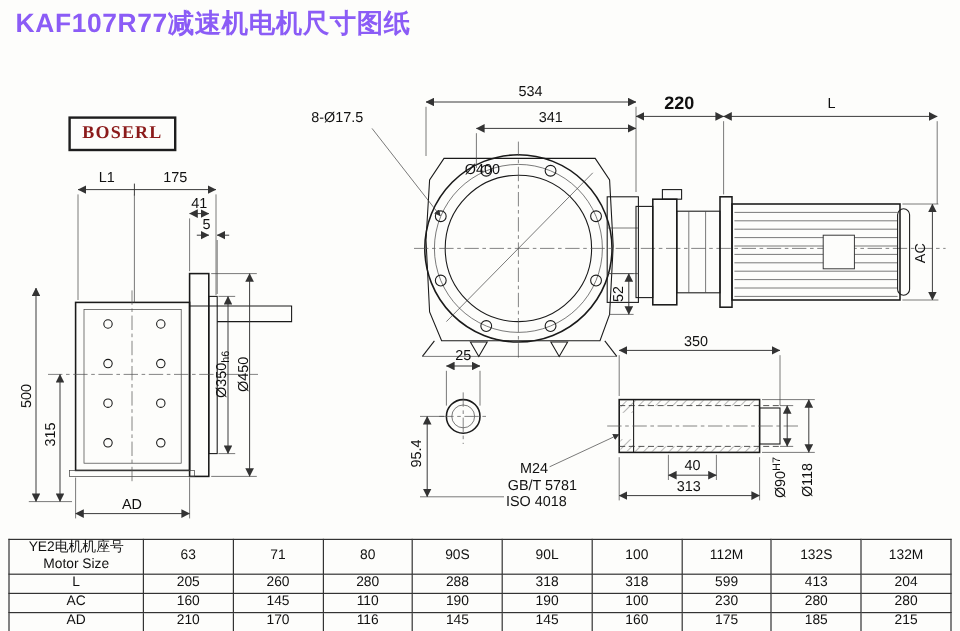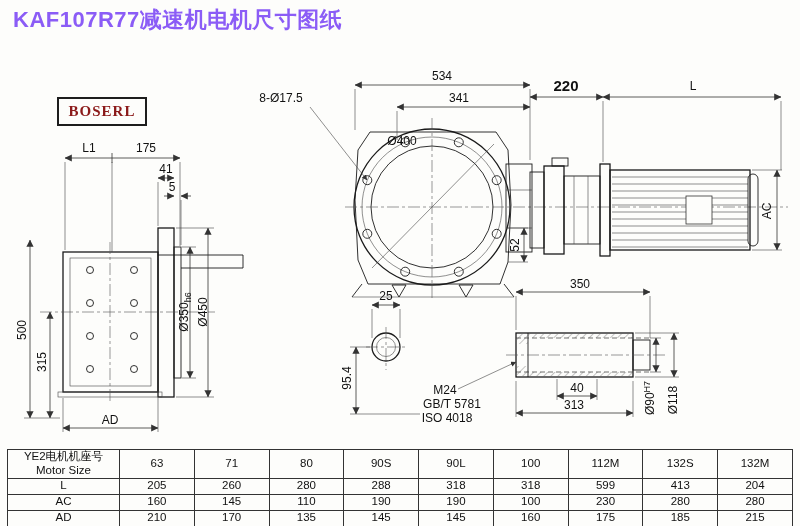--- a/index.html
+++ b/index.html
@@ -304,21 +304,21 @@
     <td>190</td>
     <td>100</td>
     <td>230</td>
     <td>280</td>
     <td>280</td>
   </tr>
   <tr>
     <td>AD</td>
     <td>210</td>
     <td>170</td>
-    <td>135</td>
+    <td>116</td>
     <td>145</td>
     <td>145</td>
     <td>160</td>
     <td>175</td>
     <td>185</td>
     <td>215</td>
   </tr>
 </tbody>
   </table>
 

